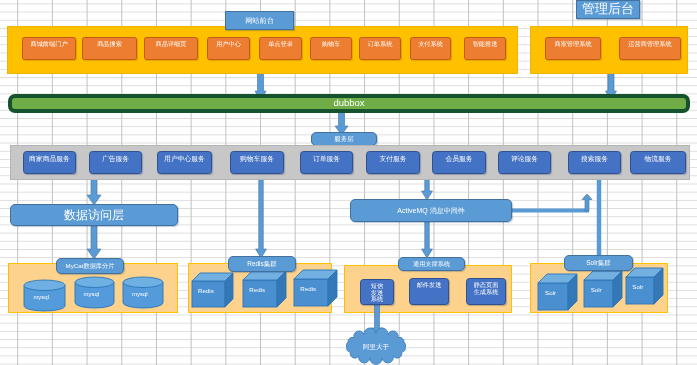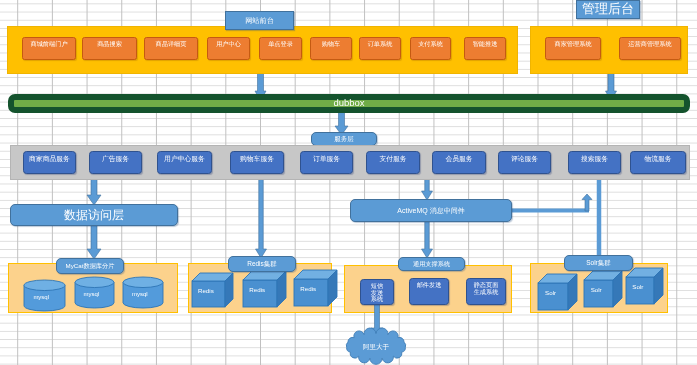--- a/index.html
+++ b/index.html
@@ -19,21 +19,21 @@
 .toptext{align-items:flex-start;padding-top:3px;}
 
 .amber{background:#FFC000;border:1px solid #F0B400;}
 .orangebox{background:#ED7D31;border:1px solid #C55A11;border-radius:2.5px;
   box-shadow:1px 1px 1px rgba(120,60,0,.22);}
 .bluebox{background:#4472C4;border:1px solid #2F528F;border-radius:3.5px;
   box-shadow:1px 1px 1px rgba(30,50,110,.30);}
 .lightblue{background:#5B9BD5;border:1px solid #41719C;border-radius:5px;
   box-shadow:1px 1px 1px rgba(40,80,130,.30);}
 .sq{border-radius:0;}
-.green{background:#70AD47;border:6px solid #14532d;border-radius:7px;}
+.green{background:#70AD47;border:4px solid #14532d;border-radius:7px;}
 .graybox{background:#C7C7C7;border:1px solid #B4B4B4;}
 .pale{background:#FCD28C;border:1.5px solid #FFC000;}
 svg.ov{position:absolute;left:0;top:0;width:697px;height:365px;overflow:visible;}
 </style>
 </head>
 <body>
 
 <div id="canvas">
   <div id="grid"></div>
   <div id="back">

